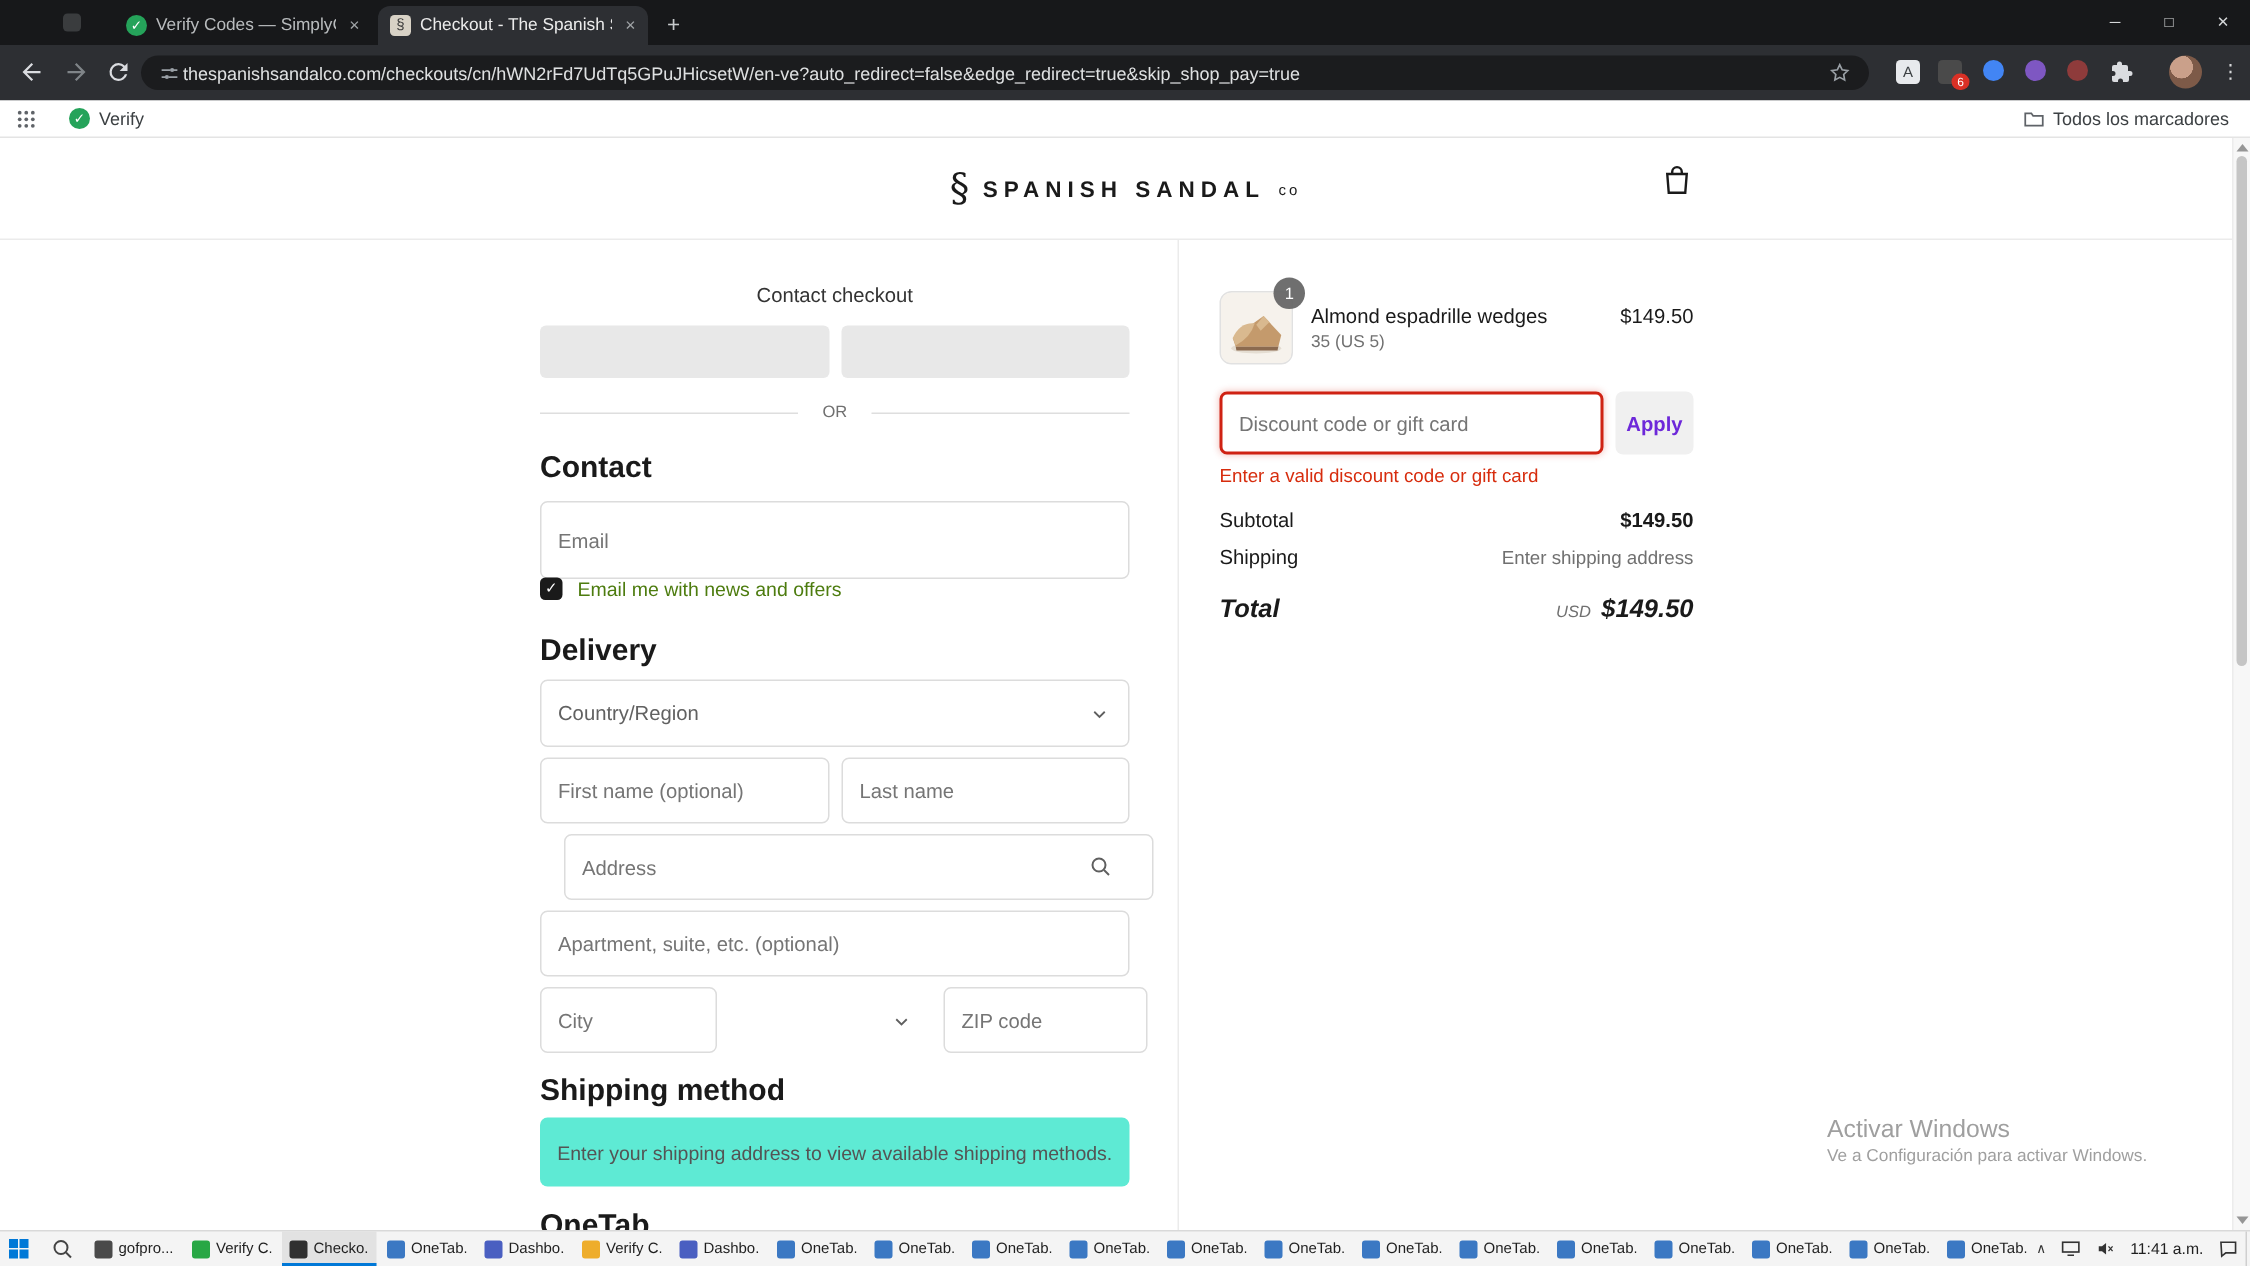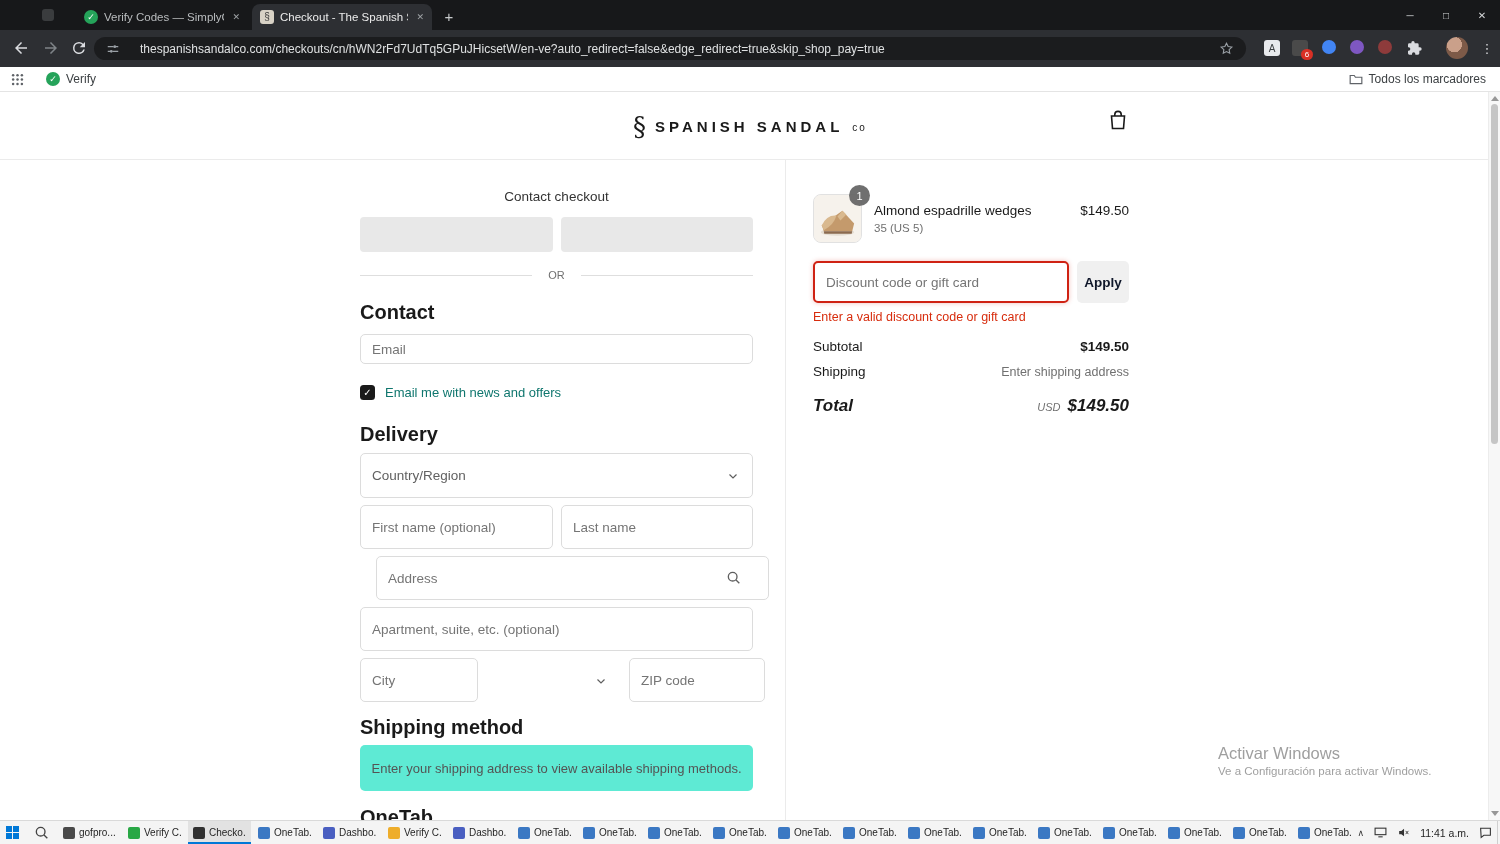--- a/index.html
+++ b/index.html
@@ -17,21 +17,21 @@
   .fav-green{background:#25a35a;color:#fff;}
   .fav-beige{background:#d8d2c6;color:#3a3a3a;border-radius:3px;font-size:10px;}
   .tab-title{flex:1;white-space:nowrap;overflow:hidden;}
   .tab-close{font-size:9px;color:#9fa3a6;margin-left:2px;flex:none;}
   .newtab{position:absolute;left:440px;top:7px;width:18px;height:18px;color:#c7cacc;font-size:15px;line-height:1;display:flex;align-items:center;justify-content:center;}
   .wc{position:absolute;top:0;width:36px;height:30px;display:flex;align-items:center;justify-content:center;color:#d6d8da;font-size:10px;}
 
   
   .navbar{left:0;top:30px;width:1500px;height:37px;background:#2d2f33;}
   .nav-ico{position:absolute;top:9px;width:18px;height:18px;}
-  .omnibox{position:absolute;left:94px;top:7px;width:1152px;height:23px;background:#1b1c1e;border-radius:12px;display:flex;align-items:center;padding:0 12px;gap:20px;}
+  .omnibox{position:absolute;left:94px;top:7px;width:1152px;height:23px;background:#1b1c1e;border-radius:12px;display:flex;align-items:center;padding:0 12px;gap:2px;}
   .url{color:#dfe1e2;font-size:12px;white-space:nowrap;overflow:hidden;flex:1;}
   .ext-ico{position:absolute;top:10px;}
   .sq{width:16px;height:16px;border-radius:3px;display:flex;align-items:center;justify-content:center;font-size:10px;}
   .dot16{width:14px;height:14px;border-radius:50%;}
   .ext-badge{position:absolute;left:9px;top:9px;min-width:12px;height:11px;background:#d93025;color:#fff;font-size:8px;border-radius:6px;display:flex;align-items:center;justify-content:center;padding:0 2px;}
   .avatar{position:absolute;left:1446px;top:7px;width:22px;height:22px;border-radius:50%;background:radial-gradient(circle at 38% 35%,#caa08a 0 38%,#7d5a48 39% 100%);}
   .menu3{position:absolute;left:1479px;top:6px;width:16px;height:24px;color:#d6d8da;font-size:13px;display:flex;align-items:center;justify-content:center;}
 
   
   .bookmarks{left:0;top:67px;width:1500px;height:25px;background:#ffffff;border-bottom:1px solid #e4e4e4;display:flex;align-items:center;font-size:12px;color:#3c4043;}
@@ -52,32 +52,32 @@
   .h2{position:absolute;font-size:20px;font-weight:700;color:#1a1a1a;}
   .fld{position:absolute;border:1px solid #dcdcdc;border-radius:5px;background:#fff;font-size:13.5px;color:#333;padding:0 11px;outline:none;font-family:inherit;}
   .fld::placeholder{color:#757575;}
   .selectbox{position:absolute;border:1px solid #dcdcdc;border-radius:5px;background:#fff;display:flex;align-items:center;padding:0 11px;font-size:13.5px;color:#616161;}
   .skel{position:absolute;background:#e8e8e8;border-radius:4px;}
   .or-row{position:absolute;left:360px;top:177px;width:393px;display:flex;align-items:center;gap:16px;}
   .or-line{flex:1;height:1px;background:#dedede;}
   .or-label{font-size:11px;color:#707070;}
   .cb-row{position:absolute;left:360px;top:293px;display:flex;align-items:center;gap:10px;}
   .cb{width:15px;height:15px;background:#1a1a1a;border-radius:3.5px;color:#fff;font-size:10px;display:flex;align-items:center;justify-content:center;}
-  .cb-label{font-size:13px;color:#0f766e;}
+  .cb-label{font-size:13px;color:#4d7c0f;}
   .shipbox{position:absolute;left:360px;top:653px;width:393px;height:46px;background:#5eead4;border-radius:5px;display:flex;align-items:center;justify-content:center;font-size:13px;color:#545454;}
 
   
   .thumb{position:absolute;left:813px;top:102px;width:49px;height:49px;border:1px solid #e1e1e1;border-radius:8px;background:#f8f6f2;overflow:hidden;}
   .qty-badge{position:absolute;left:849px;top:93px;width:21px;height:21px;border-radius:50%;background:rgba(100,100,100,.93);color:#fff;font-size:11px;display:flex;align-items:center;justify-content:center;}
   .item-name{position:absolute;left:874px;top:111px;font-size:13.5px;color:#1a1a1a;}
   .item-variant{position:absolute;left:874px;top:130px;font-size:11.5px;color:#707070;}
   .item-price{position:absolute;left:929px;top:111px;width:200px;text-align:right;font-size:13.5px;color:#1a1a1a;}
   .discount{position:absolute;left:813px;top:169px;width:256px;height:42px;border:2px solid #cf2213;border-radius:5px;box-shadow:0 0 5px rgba(207,34,19,.28);font-size:13.5px;padding:0 11px;outline:none;font-family:inherit;color:#333;}
   .discount::placeholder{color:#757575;}
-  .applybtn{position:absolute;left:1077px;top:169px;width:52px;height:42px;background:#f0f0f0;border:none;border-radius:5px;font-size:13.5px;font-weight:600;color:#0f172a;font-family:inherit;}
+  .applybtn{position:absolute;left:1077px;top:169px;width:52px;height:42px;background:#f0f0f0;border:none;border-radius:5px;font-size:13.5px;font-weight:600;color:#6d28d9;font-family:inherit;}
   .err{position:absolute;left:813px;top:218px;font-size:12.5px;color:#d72c0d;}
   .srow{position:absolute;left:813px;width:316px;display:flex;justify-content:space-between;align-items:baseline;}
   .slabel{font-size:13.5px;color:#1a1a1a;font-weight:500;}
   .svalue{font-size:13.5px;color:#1a1a1a;font-weight:600;}
   .svalue-gray{font-size:12.5px;color:#707070;}
   .total-label{font-size:17px;font-weight:700;color:#1a1a1a;}
   .total-right{display:flex;align-items:baseline;gap:7px;}
   .currency{font-size:11px;color:#707070;}
   .total-value{font-size:17px;font-weight:700;color:#1a1a1a;}
 
@@ -213,21 +213,21 @@
     <div class="skel" style="left:360px;top:125px;width:193px;height:35px;"></div>
     <div class="skel" style="left:561px;top:125px;width:192px;height:35px;"></div>
 
     <div class="or-row">
       <span class="or-line"></span>
       <span class="or-label">OR</span>
       <span class="or-line"></span>
     </div>
 
     <div class="h2" style="left:360px;top:209px;">Contact</div>
-    <input class="fld" style="left: 360px; top: 242px; width: 393px; height: 30px;" placeholder="Email">
+    <input class="fld" style="left: 360px; top: 242px; width: 393px; height: 52px;" placeholder="Email">
 
     <div class="cb-row">
       <span class="cb">✓</span>
       <span class="cb-label">Email me with news and offers</span>
     </div>
 
     <div class="h2" style="left:360px;top:331px;">Delivery</div>
 
     <div class="selectbox" style="left:360px;top:361px;width:393px;height:45px;">
       <span>Country/Region</span>

